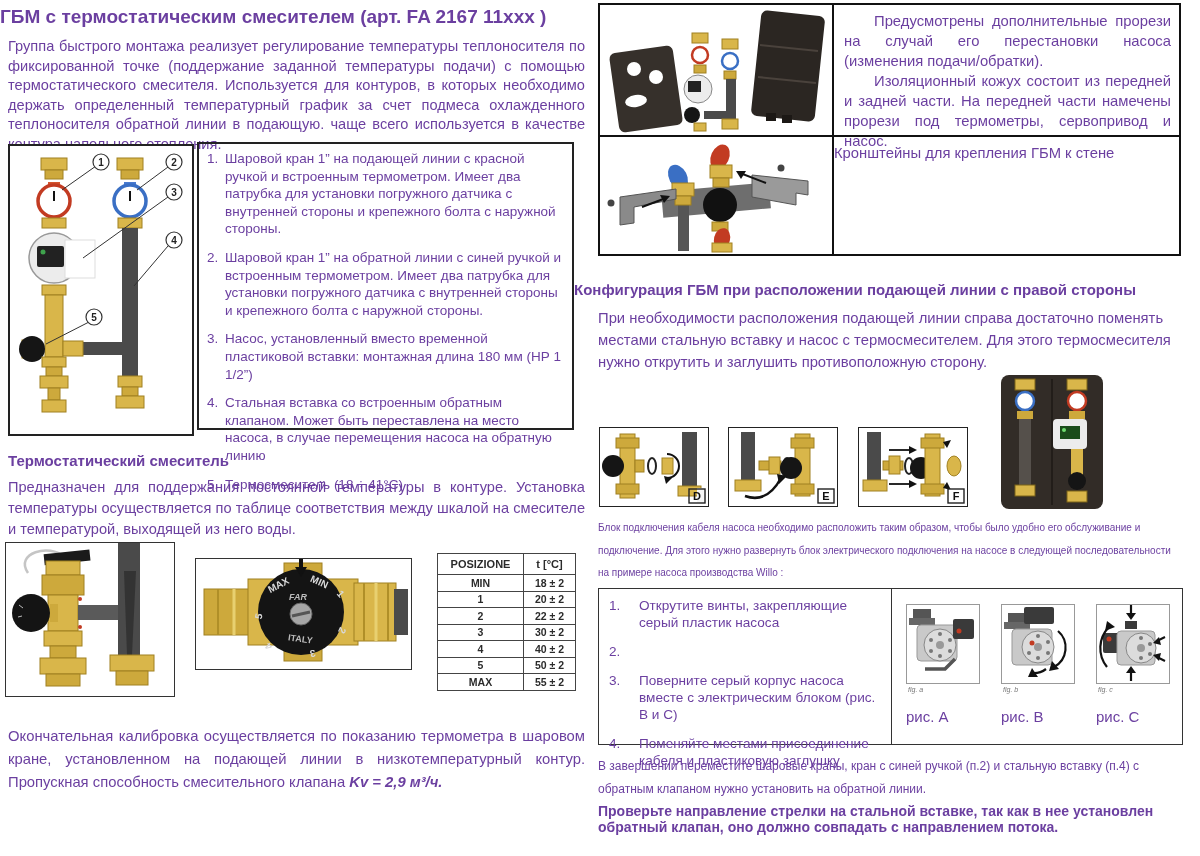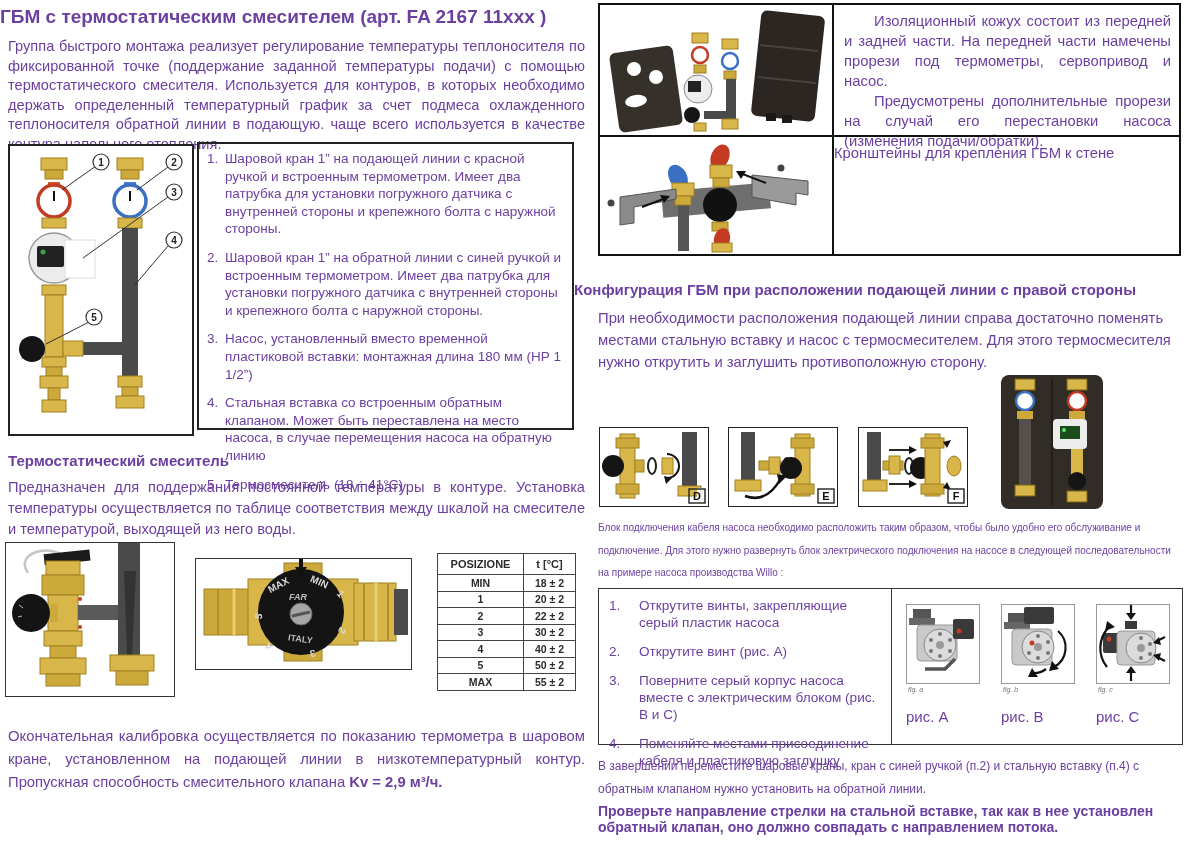--- a/index.html
+++ b/index.html
@@ -1,20 +1,20 @@
 <!DOCTYPE html>
 <html><head>
 <meta charset="utf-8">
 <style>
   html,body{margin:0;padding:0;background:#fff;}
   .page{position:relative;width:1200px;height:856px;background:#fff;
         font-family:"Liberation Sans",sans-serif;color:#6b3fa0;overflow:hidden;}
   .abs{position:absolute;}
   p{margin:0;}
-  .b{font-weight:bold;}
+  .b{font-weight:bold;font-style:italic;}
   .just{text-align:justify;}
 
   
   .title{left:0;top:6px;width:585px;font-size:19px;font-weight:bold;}
   .intro{left:8px;top:37px;width:577px;font-size:14.6px;line-height:19.5px;}
   .fig-main{left:8px;top:144px;width:182px;height:288px;border:2px solid #222;background:#fff;}
   .list-box{left:197px;top:142px;width:377px;height:288px;border:2px solid #222;
             box-sizing:border-box;padding:6px 10px 4px 8px;font-size:13.5px;line-height:17.6px;}
   .list-box .li{display:flex;margin-bottom:11px;}
   .list-box .num{width:18px;flex:none;}
@@ -295,22 +295,22 @@
         <circle cx="11" cy="66" r="3.5" fill="#444"></circle>
         <line x1="42" y1="70" x2="66" y2="61" stroke="#111" stroke-width="2"></line>
         <polygon points="70,59 60,58 64,66" fill="#111"></polygon>
         <polygon points="152,38 208,44 208,58 196,56 196,68 152,60" fill="#9a9a9a" stroke="#555"></polygon>
         <circle cx="181" cy="31" r="3.5" fill="#444"></circle>
         <line x1="166" y1="46" x2="140" y2="36" stroke="#111" stroke-width="2"></line>
         <polygon points="136,34 146,34 141,42" fill="#111"></polygon>
       </svg>
     </div>
     <div class="cell-txt-top">
+      <p>Предусмотрены дополнительные прорези на случай его перестановки насоса (изменения подачи/обратки).</p>
       <p>Изоляционный кожух состоит из передней и задней части. На передней части намечены прорези под термометры, сервопривод и насос.</p>
-      <p>Предусмотрены дополнительные прорези на случай его перестановки насоса (изменения подачи/обратки).</p>
     </div>
     <div class="cell-txt-bot">
       <p>Кронштейны для крепления ГБМ к стене</p>
     </div>
     <div class="gb-vdiv"></div>
     <div class="gb-hdiv"></div>
   </div>
 
   <div class="abs h2-config">Конфигурация ГБМ при расположении подающей линии с правой стороны</div>
   <p class="abs para-config">При необходимости расположения подающей линии справа достаточно поменять местами стальную вставку и насос с термосмесителем. Для этого термосмесителя нужно открутить и заглушить противоположную сторону.</p>
@@ -397,21 +397,20 @@
   <p class="abs para-blok">Блок подключения кабеля насоса необходимо расположить таким образом, чтобы было удобно его обслуживание и подключение. Для этого нужно развернуть блок электрического подключения на насосе в следующей последовательности на примере насоса производства Willo :</p>
 
   <div class="abs pump-box">
     <div class="steps">
       <div class="li">
           <span class="num">1.</span>
           <span class="txt">Открутите винты, закрепляющие серый пластик насоса</span>
         </div>
       <div class="li">
           <span class="num">2.</span>
-          <span class="txt">Открутите винт (рис. А)</span>
         </div>
       <div class="li">
           <span class="num">3.</span>
           <span class="txt">Поверните серый корпус насоса вместе с электрическим блоком (рис. В и С)</span>
         </div>
       <div class="li">
           <span class="num">4.</span>
           <span class="txt">Поменяйте местами присоединение кабеля и пластиковую заглушку</span>
         </div>
     </div>

